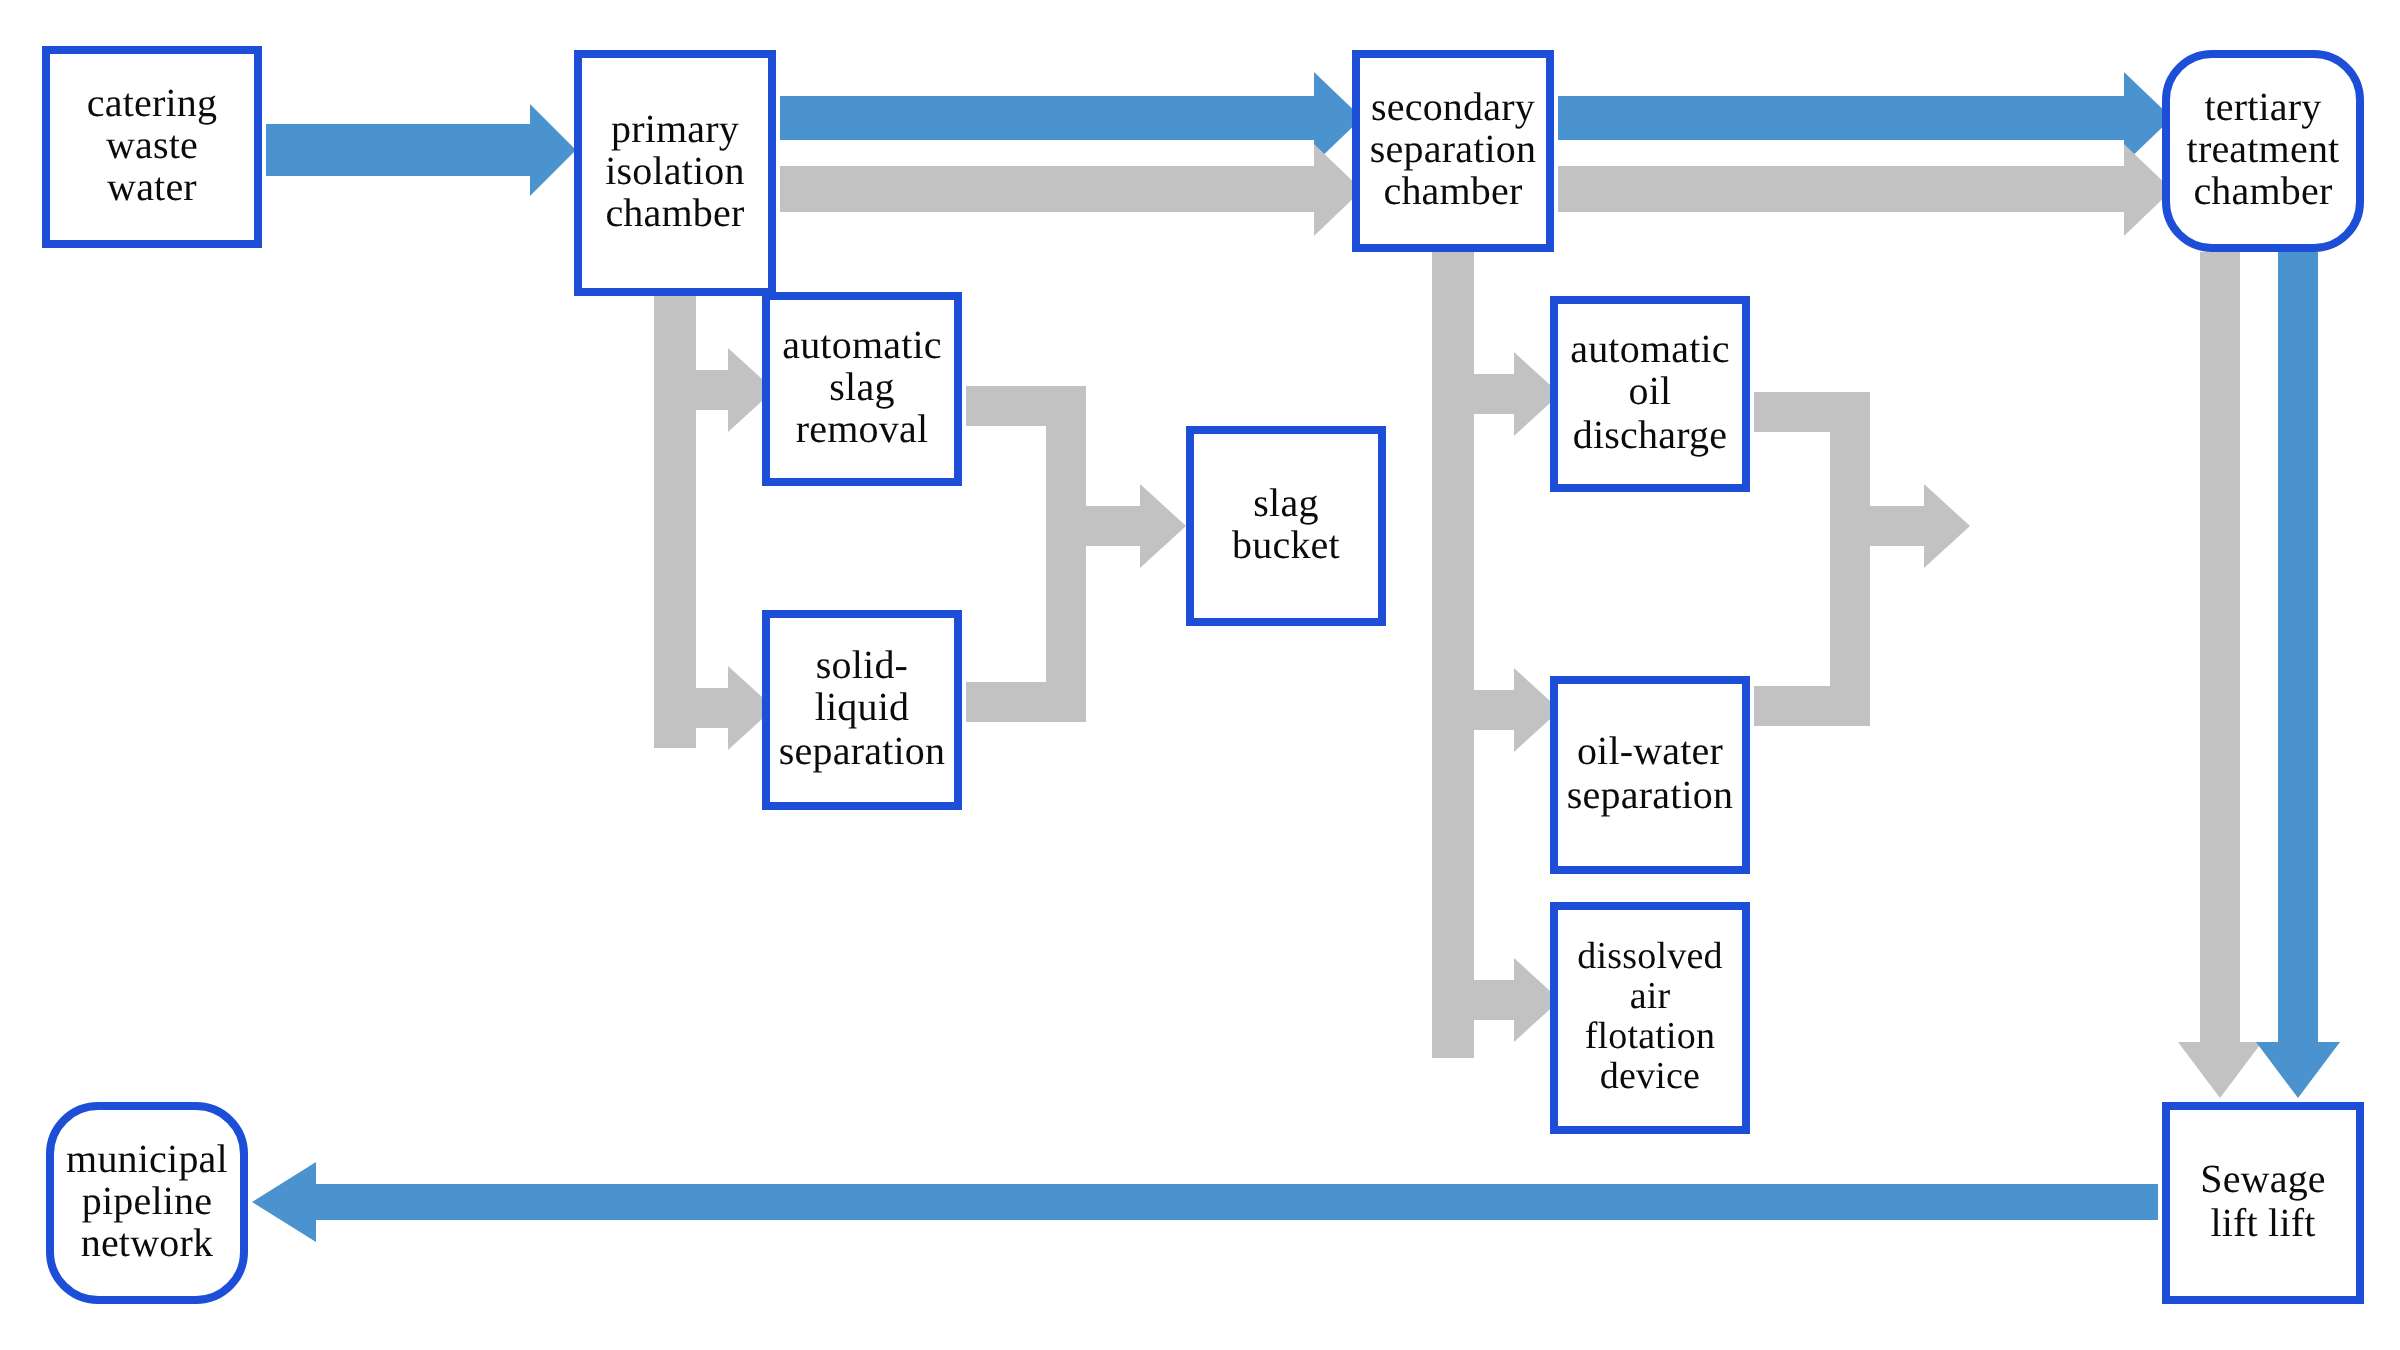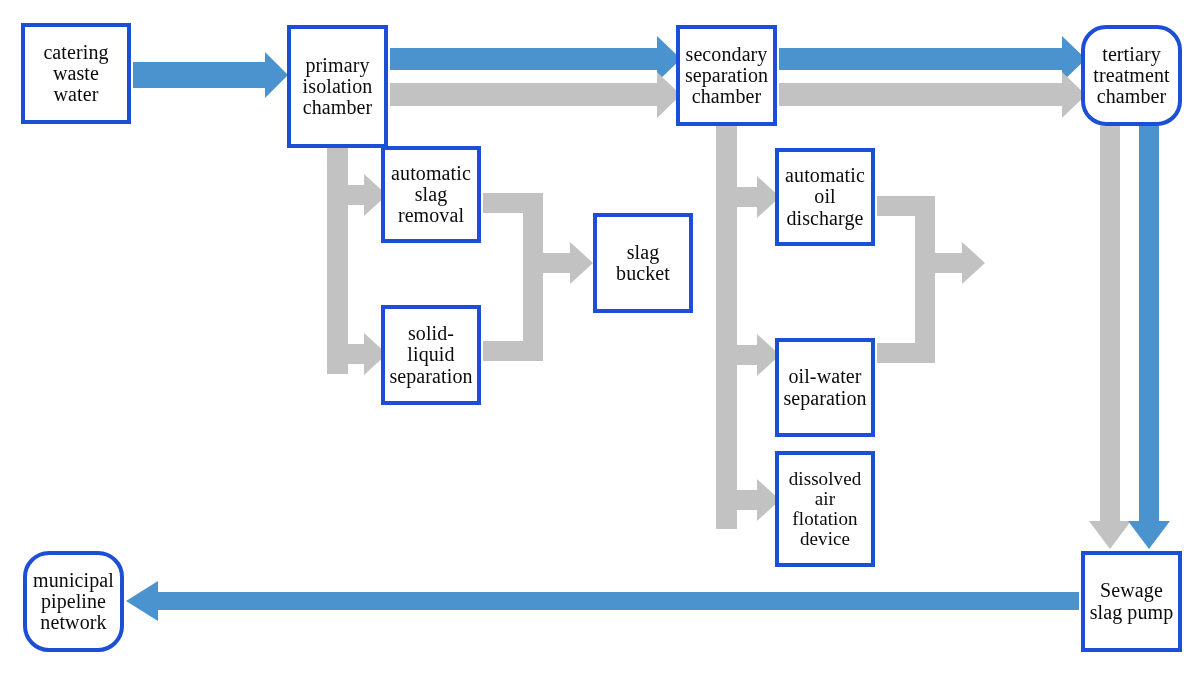--- a/index.html
+++ b/index.html
@@ -188,21 +188,21 @@
 
   <div class="node small-text" style="left:775px; top:451px; width:100px; height:116px;">
     <span class="label">dissolved
 air
 flotation
 device</span>
   </div>
 
   <div class="node" style="left:1081px; top:551px; width:101px; height:101px;">
     <span class="label">Sewage
-slag pump</span>
+lift lift</span>
   </div>
 
   <div class="node" style="left:23px; top:551px; width:101px; height:101px;border-radius:26px;">
     <span class="label">municipal
 pipeline
 network</span>
   </div>
 
 </div>
 

